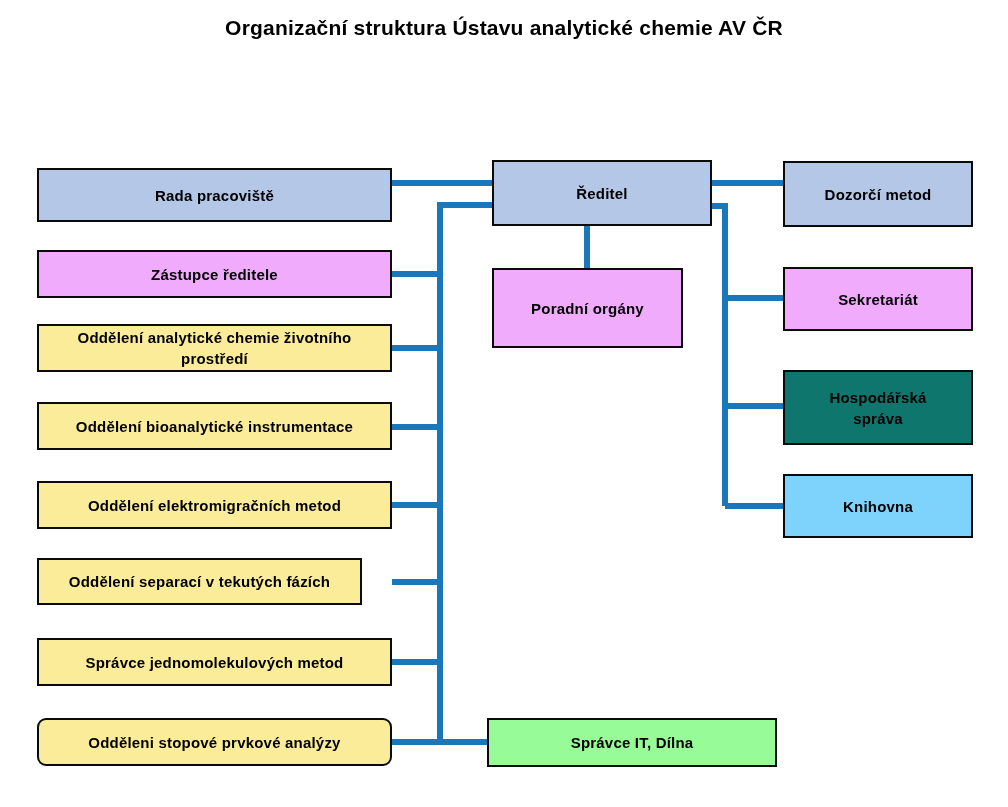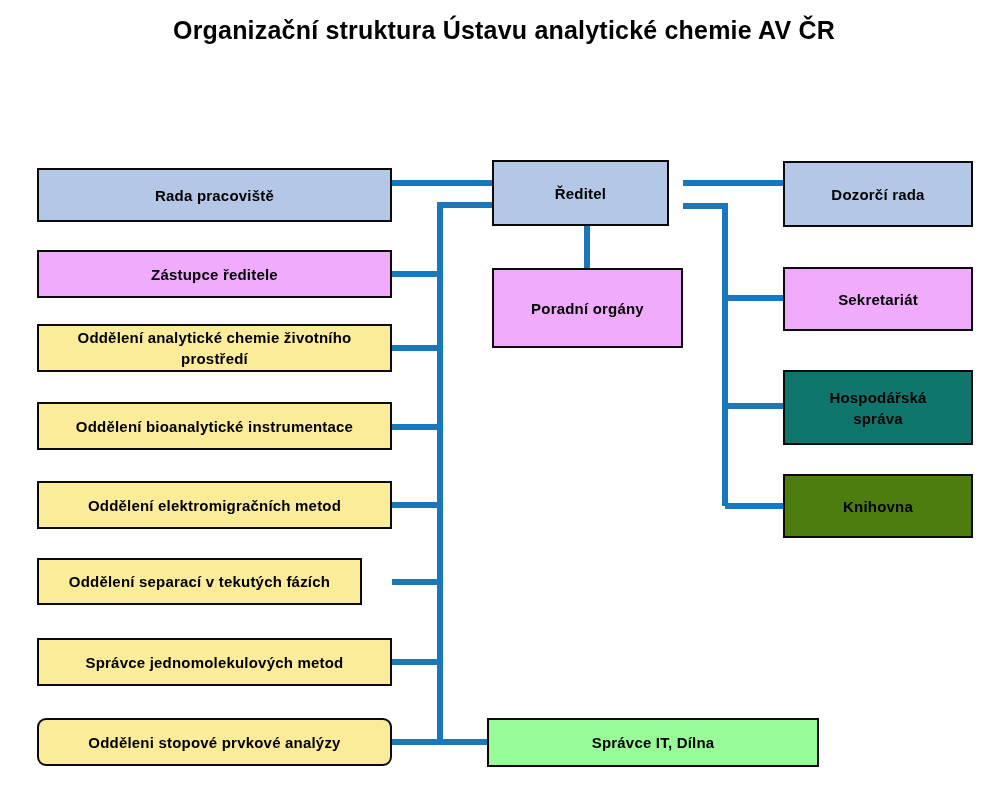--- a/index.html
+++ b/index.html
@@ -11,21 +11,21 @@
     background: #ffffff;
     font-family: "Liberation Sans", "DejaVu Sans", sans-serif;
     overflow: hidden;
   }
   .diagram-title {
     position: absolute;
     top: 16px;
     left: 0;
     width: 100%;
     text-align: center;
-    font-size: 25px;
+    font-size: 21px;
     font-weight: bold;
     color: #000000;
     letter-spacing: 0.2px;
   }
   svg.connectors {
     position: absolute;
     top: 0; left: 0;
     width: 1008px;
     height: 807px;
   }
@@ -44,21 +44,21 @@
     font-size: 15px;
     line-height: 1.4;
     color: #000000;
     letter-spacing: 0.2px;
     padding: 2px 14px;
   }
   .c-lavender { background: #b4c7e7; }
   .c-cyan     { background: #f0abfc; }
   .c-yellow   { background: #fbec9a; }
   .c-peach    { background: #0f766e; }
-  .c-magenta  { background: #4d7c0f; }
+  .c-magenta  { background: #7dd3fc; }
   .c-green    { background: #97fb97; }
   .node .lbl { display: inline-block; }
   .wrap-narrow .lbl { max-width: 250px; }
   .wrap-xnarrow .lbl { max-width: 125px; }
   .left-box .lbl { max-width: 320px; }
 </style>
 </head>
 <body>
 
 <div class="canvas">
@@ -110,34 +110,34 @@
   </div>
 
   <div class="node c-yellow left-box" style="left:37px; top:638px; width:355px; height:48px;">
     <span class="lbl">Správce jednomolekulových metod</span>
   </div>
 
   <div class="node c-yellow left-box" style="left:37px; top:718px; width:355px; height:48px;border-radius:9px;">
     <span class="lbl">Odděleni stopové prvkové analýzy</span>
   </div>
 
-  <div class="node c-lavender" style="left:492px; top:160px; width:177px; height:66px;">
+  <div class="node c-lavender" style="left:492px; top:160px; width:220px; height:66px;">
     <span class="lbl">Ředitel</span>
   </div>
 
   <div class="node c-cyan" style="left:492px; top:268px; width:191px; height:80px;">
     <span class="lbl">Poradní orgány</span>
   </div>
 
-  <div class="node c-green" style="left:487px; top:718px; width:332px; height:49px;">
+  <div class="node c-green" style="left:487px; top:718px; width:290px; height:49px;">
     <span class="lbl">Správce IT, Dílna</span>
   </div>
 
   <div class="node c-lavender" style="left:783px; top:161px; width:190px; height:66px;">
-    <span class="lbl">Dozorčí rada</span>
+    <span class="lbl">Dozorčí metod</span>
   </div>
 
   <div class="node c-cyan" style="left:783px; top:267px; width:190px; height:64px;">
     <span class="lbl">Sekretariát</span>
   </div>
 
   <div class="node c-peach wrap-xnarrow" style="left:783px; top:370px; width:190px; height:75px;">
     <span class="lbl">Hospodářská správa</span>
   </div>
 

